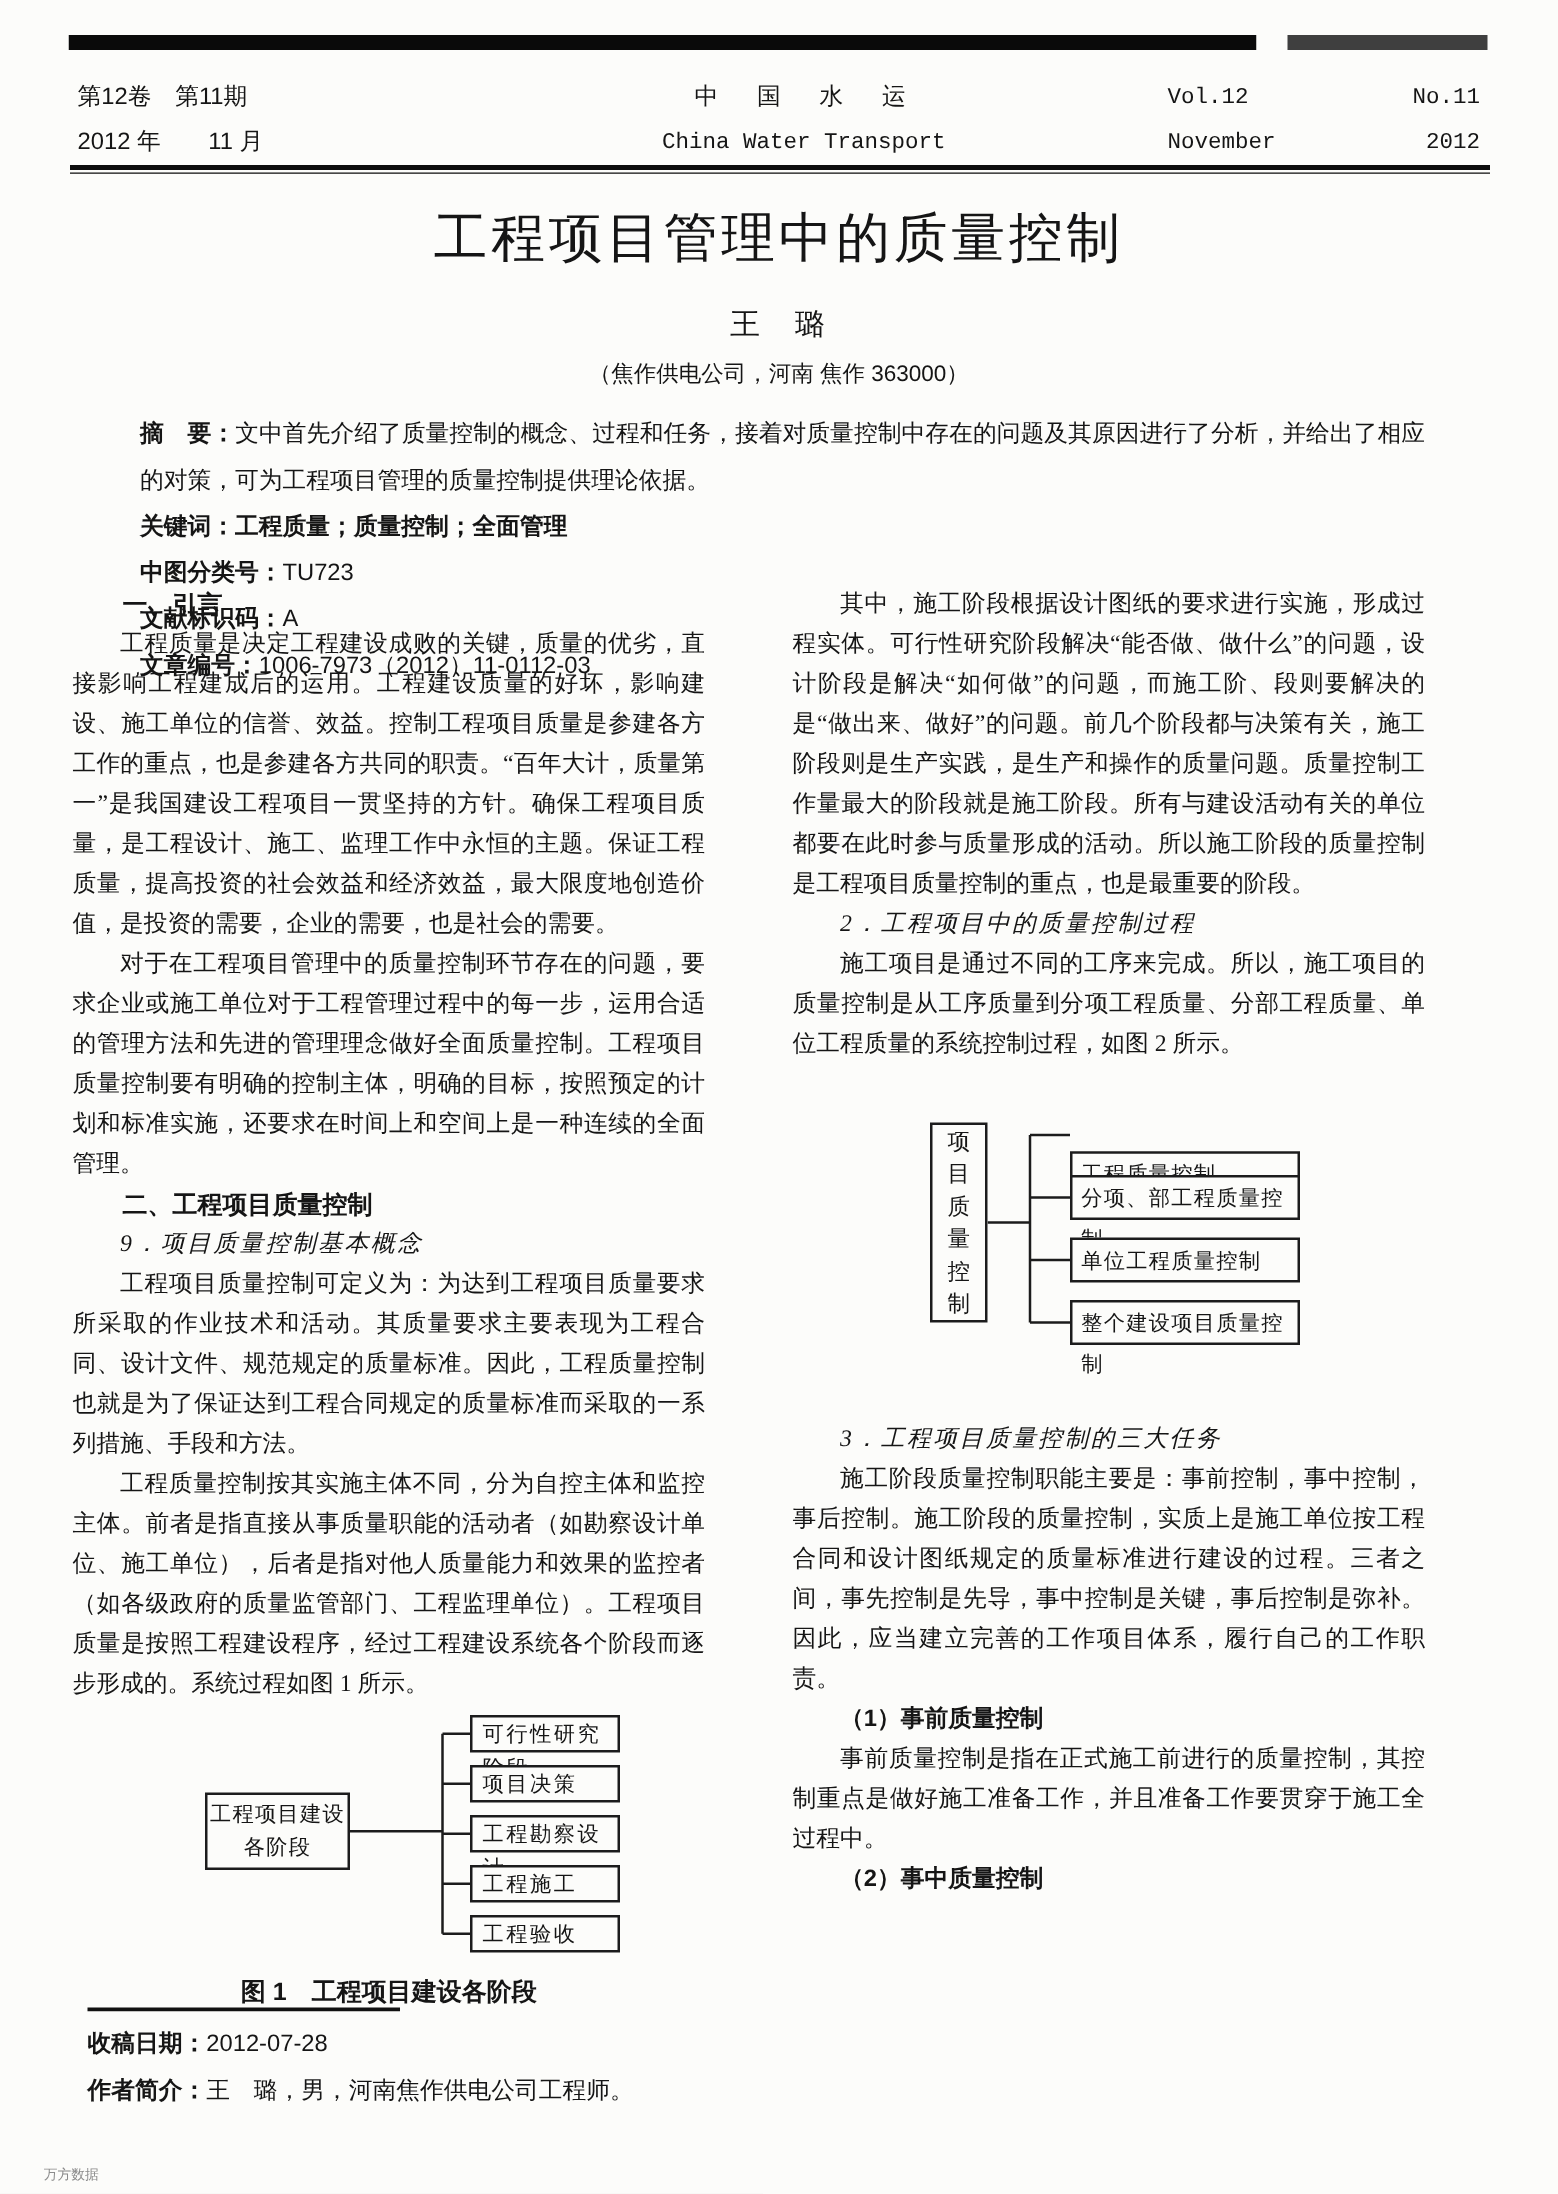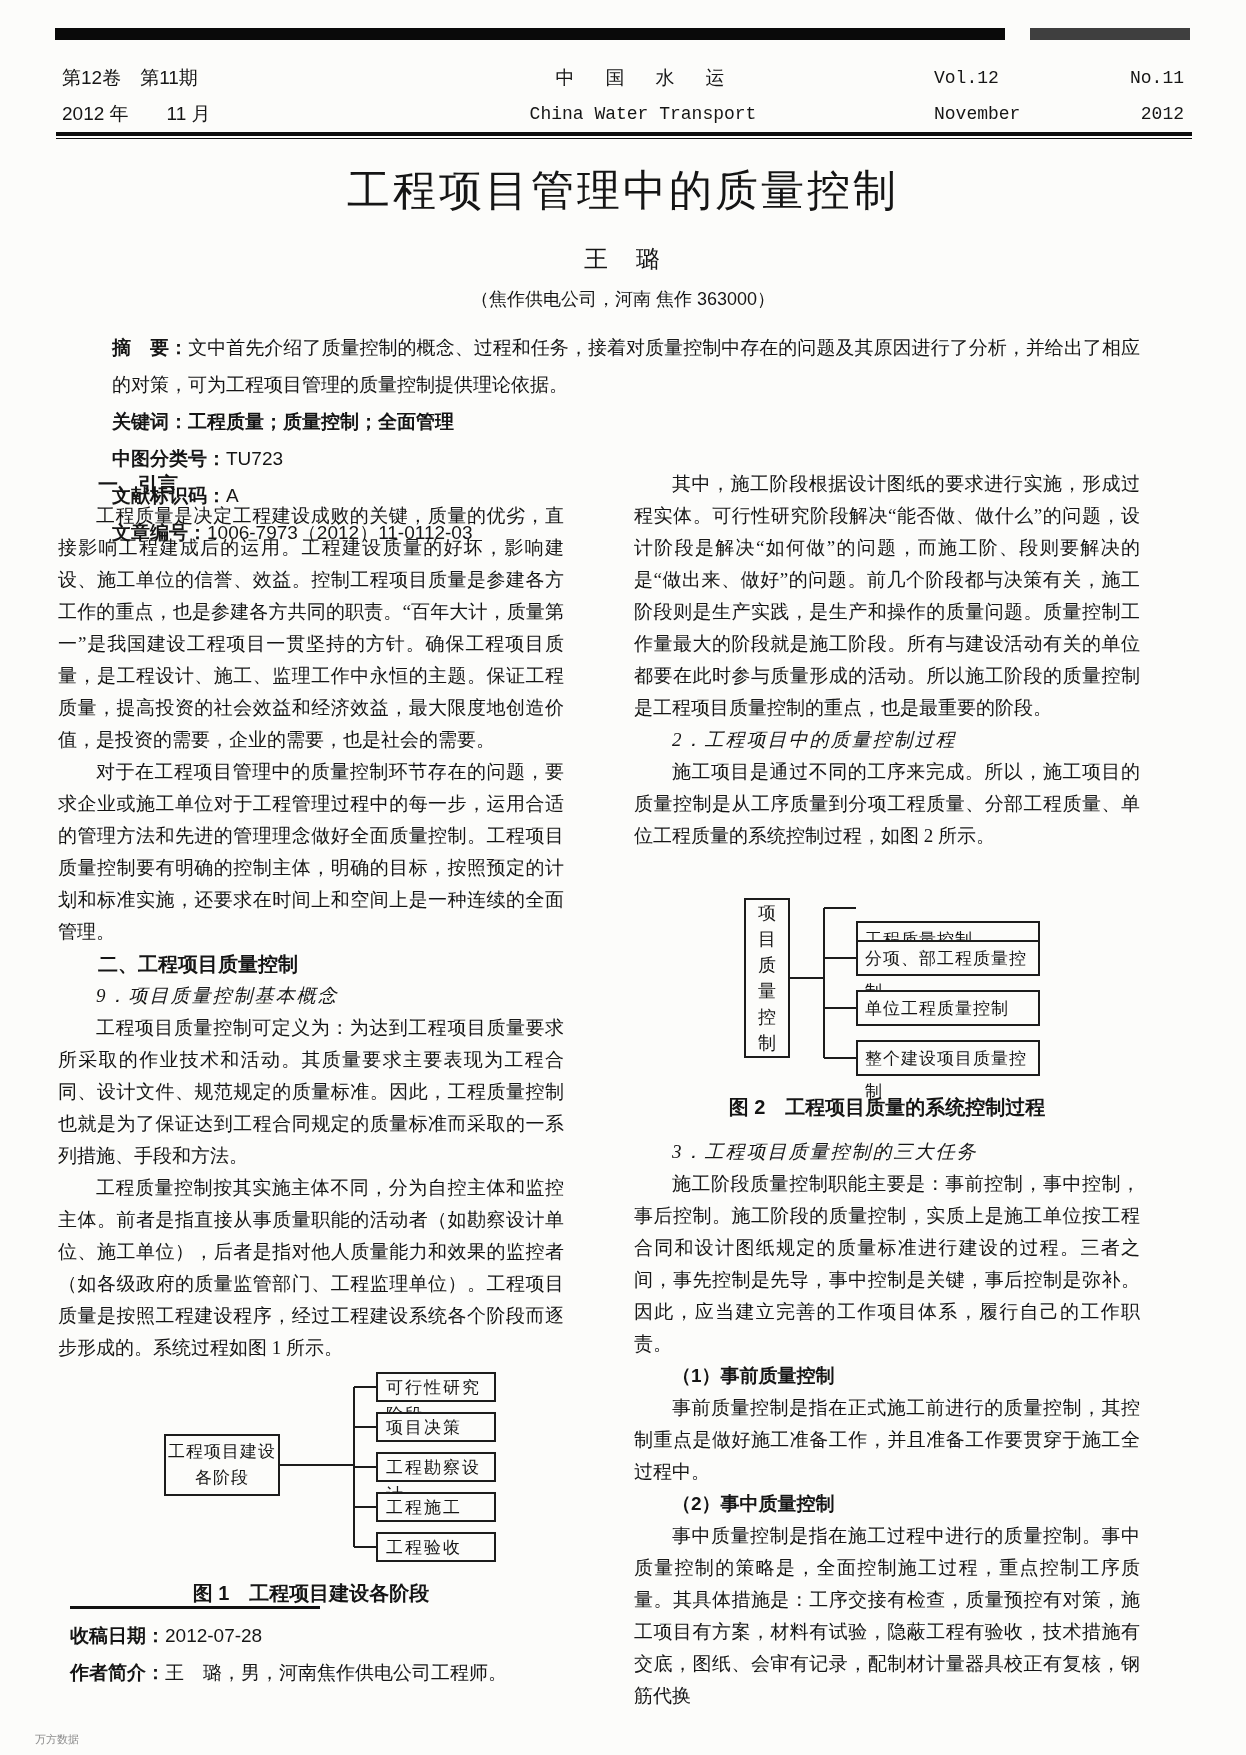--- a/index.html
+++ b/index.html
@@ -167,26 +167,24 @@
       <path d="M156 88 H190 M190 18 V168 M190 18 H222 M190 68 H222 M190 118 H222 M190 168 H222" stroke="#1c1c1c" stroke-width="2" fill="none"></path>
     </svg>
     <div class="fbox fig2-vbox">
       <div class="vtxt">项目质量控制</div>
     </div>
     <div class="fbox item" style="top:0;margin-top:31px;">工程质量控制</div>
     <div class="fbox item" style="top:50px;">分项、部工程质量控制</div>
     <div class="fbox item" style="top:100px;">单位工程质量控制</div>
     <div class="fbox item" style="top:150px;">整个建设项目质量控制</div>
   </div>
-  <div class="fig-caption" style="left:634px;top:1094px;">图 2　工程项目质量的系统控制过程</div>
 
   <div class="colblock" style="left:634px;top:1136px;height:600px;">
     <p class="h-kai">3．工程项目质量控制的三大任务</p>
     <p class="para">施工阶段质量控制职能主要是：事前控制，事中控制，事后控制。施工阶段的质量控制，实质上是施工单位按工程合同和设计图纸规定的质量标准进行建设的过程。三者之间，事先控制是先导，事中控制是关键，事后控制是弥补。因此，应当建立完善的工作项目体系，履行自己的工作职责。</p>
     <p class="h-sub">（1）事前质量控制</p>
     <p class="para">事前质量控制是指在正式施工前进行的质量控制，其控制重点是做好施工准备工作，并且准备工作要贯穿于施工全过程中。</p>
     <p class="h-sub">（2）事中质量控制</p>
-    <p class="para">事中质量控制是指在施工过程中进行的质量控制。事中质量控制的策略是，全面控制施工过程，重点控制工序质量。其具体措施是：工序交接有检查，质量预控有对策，施工项目有方案，材料有试验，隐蔽工程有验收，技术措施有交底，图纸、会审有记录，配制材计量器具校正有复核，钢筋代换</p>
   </div>
 
   <div class="wm">万方数据</div>
 
 </div>
 
 </body></html>

